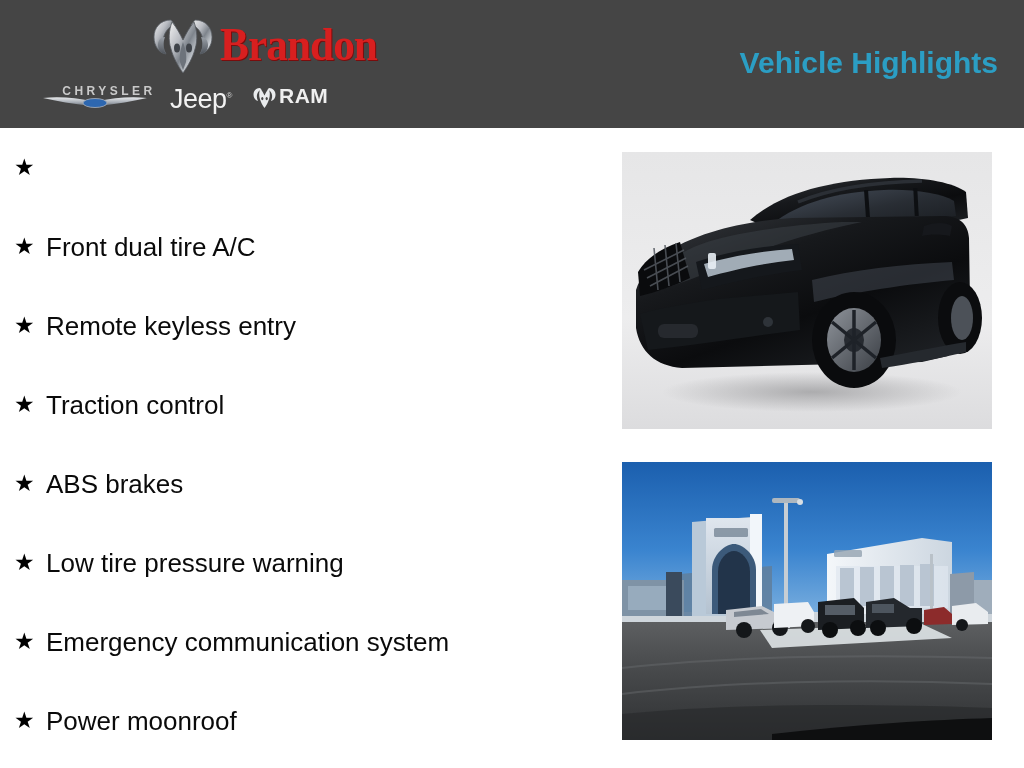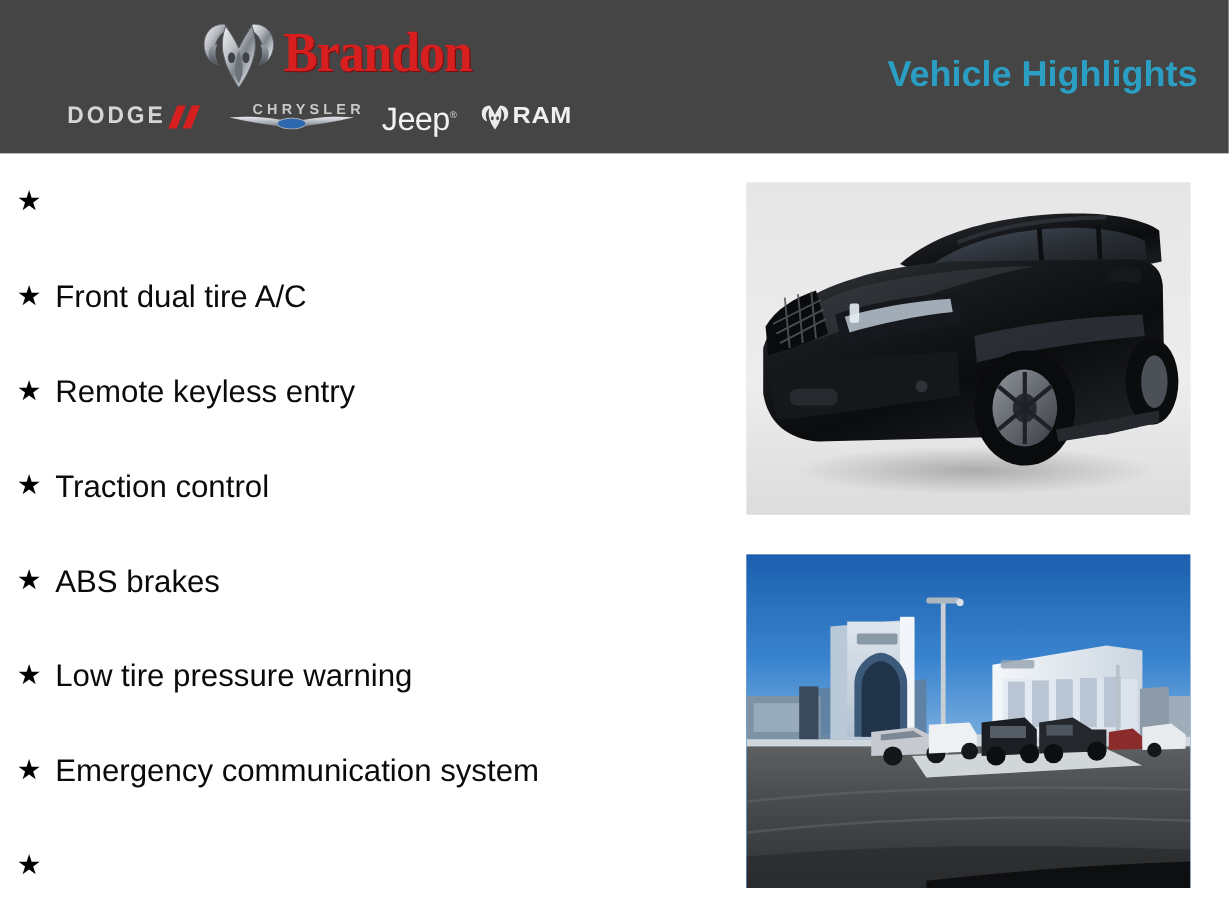--- a/index.html
+++ b/index.html
@@ -21,21 +21,21 @@
     left: 0;
     top: 0;
     width: 1024px;
     height: 128px;
     background: #454545;
   }
 
   
   #dealer-logo {
     position: absolute;
-    left: 56px;
+    left: 40px;
     top: 8px;
     width: 490px;
     height: 112px;
   }
   #logo-top-row {
     position: absolute;
     left: 110px;
     top: 2px;
     height: 68px;
     display: flex;
@@ -268,27 +268,20 @@
         <path d="M22 10 C27 16 30 22 33 28 C36 22 39 16 44 10 C47 18 48 28 45 37 C43 45 38 54 33 61 C28 54 23 45 21 37 C18 28 19 18 22 10 Z" fill="url(#chrome)" stroke="#55595f" stroke-width="0.8"></path>
         <path d="M33 30 C35 36 37 43 36 50 L33 58 L30 50 C29 43 31 36 33 30 Z" fill="#6d737b"></path>
         <ellipse cx="27" cy="36" rx="3" ry="4.5" fill="#3f4349"></ellipse>
         <ellipse cx="39" cy="36" rx="3" ry="4.5" fill="#3f4349"></ellipse>
       </svg>
       <span id="dealer-name">Brandon</span>
     </div>
 
     <div id="brand-row">
 
-      <div class="brand-logo" id="brand-dodge">
-        <span id="dodge-wordmark">DODGE</span>
-        <span id="dodge-slashes">
-            <i></i>
-            <i></i>
-          </span>
-      </div>
 
       <div class="brand-logo" id="brand-chrysler">
         <span id="chrysler-wordmark">CHRYSLER</span>
         <svg id="chrysler-wings" viewBox="0 0 108 13">
           <defs>
             <linearGradient id="wingGrad" x1="0" y1="0" x2="0" y2="1">
               <stop offset="0%" stop-color="#e8eaec"></stop>
               <stop offset="55%" stop-color="#a7adb5"></stop>
               <stop offset="100%" stop-color="#5e646c"></stop>
             </linearGradient>
@@ -344,20 +337,21 @@
     <li class="highlight-item">
       <span class="bullet-star">★</span>
       <span class="highlight-label">Low tire pressure warning</span>
     </li>
     <li class="highlight-item">
       <span class="bullet-star">★</span>
       <span class="highlight-label">Emergency communication system</span>
     </li>
     <li class="highlight-item">
       <span class="bullet-star">★</span>
+      <span class="highlight-label">Power moonroof</span>
     </li>
   </ul>
 
   <div class="photo-frame" id="vehicle-photo">
     <svg class="photo-svg" viewBox="0 0 370 277" preserveAspectRatio="xMidYMid slice">
       <defs>
         <linearGradient id="studioBg" x1="0" y1="0" x2="0" y2="1">
           <stop offset="0%" stop-color="#e6e6e7"></stop>
           <stop offset="60%" stop-color="#ededee"></stop>
           <stop offset="100%" stop-color="#dcdcde"></stop>

